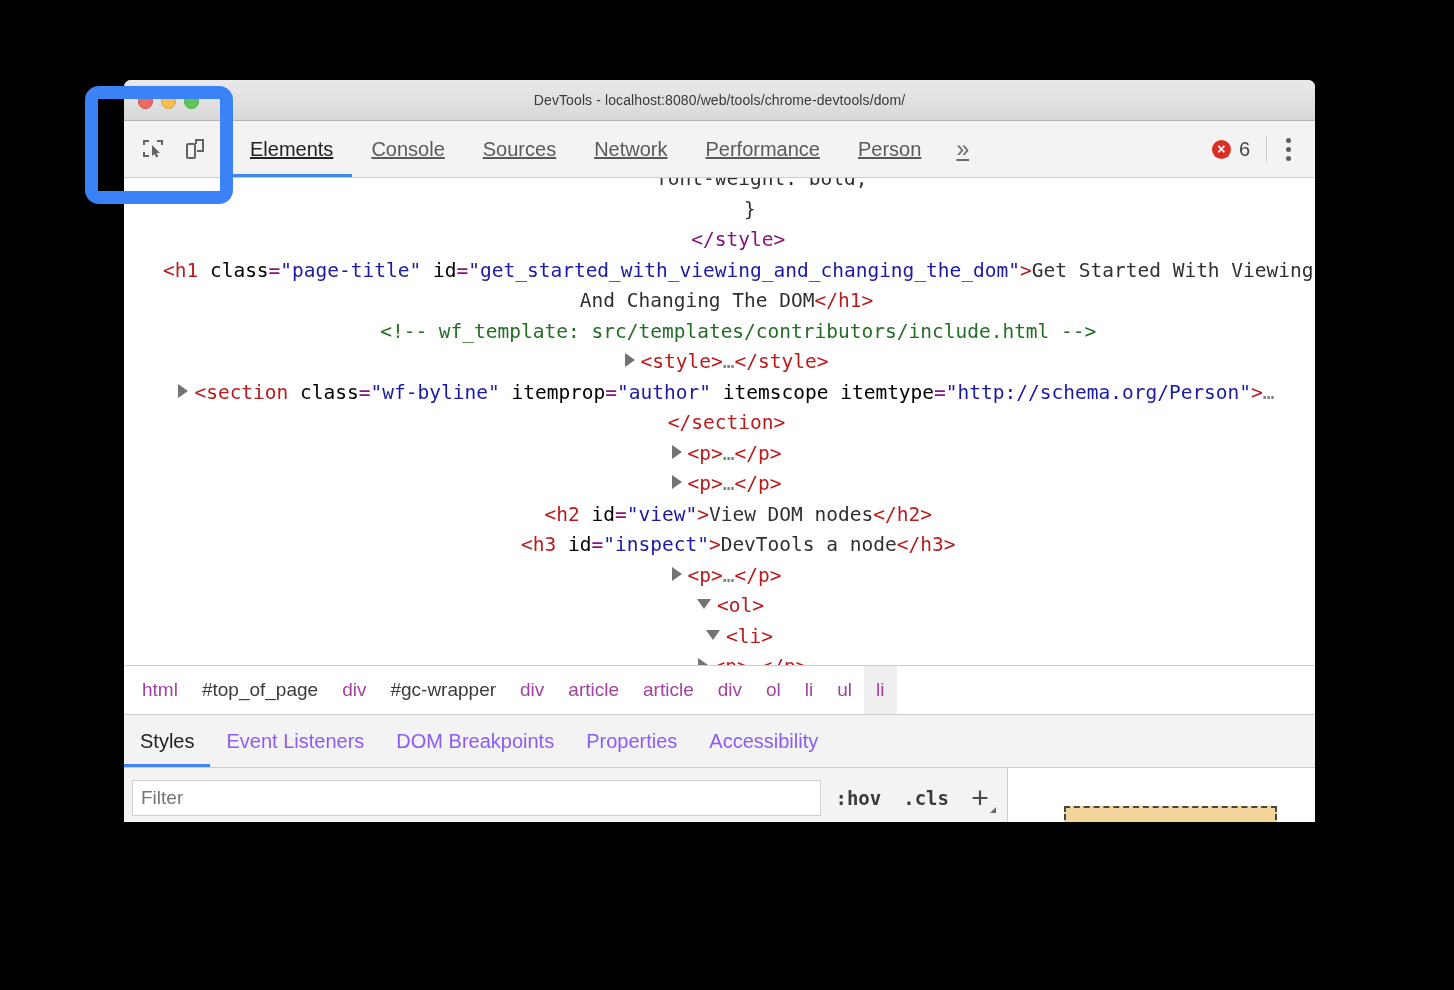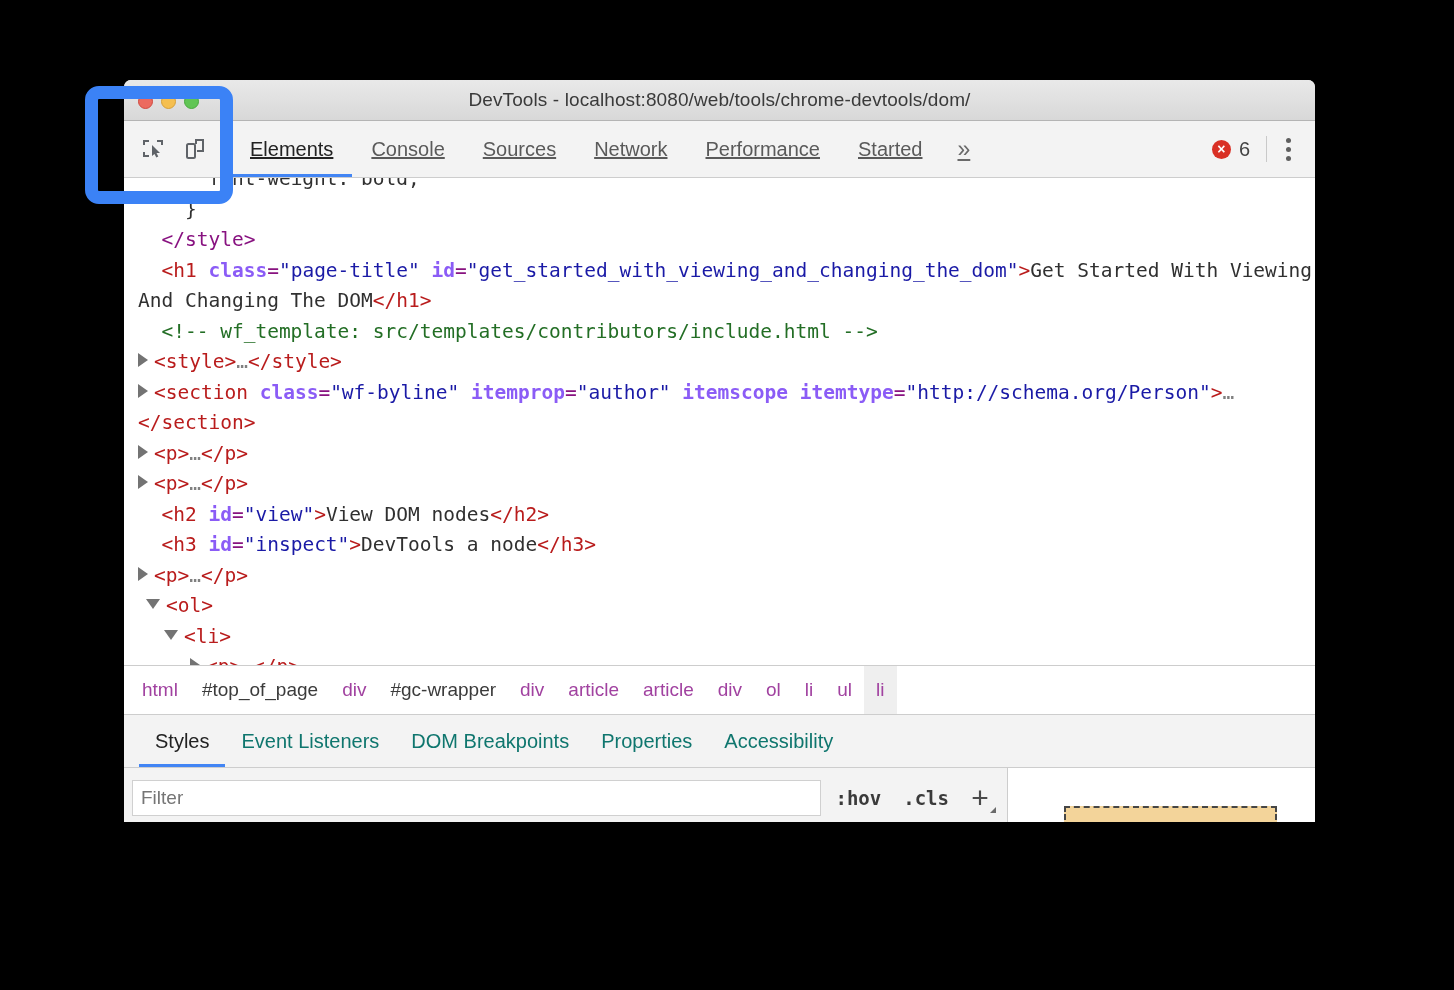--- a/index.html
+++ b/index.html
@@ -51,21 +51,21 @@
   }
   .tl {
     width: 13px;
     height: 13px;
     border-radius: 50%;
   }
   .tl-close  { background: #ec6a5f; border: 0.5px solid #d04a40; }
   .tl-min    { background: #f5bf50; border: 0.5px solid #d6a038; }
   .tl-max    { background: #61c555; border: 0.5px solid #49a93e; }
   .window-title {
-    font-size: 19px;
+    font-size: 14px;
     color: #3a3a3a;
     font-family: "Liberation Sans", sans-serif;
     letter-spacing: 0.1px;
   }
 
   
   .toolbar {
     height: 56px;
     background: #f3f3f3;
     border-bottom: 1px solid #cdcdcd;
@@ -188,20 +188,21 @@
     font-family: "DejaVu Sans Mono", monospace;
     font-size: 19.5px;
     line-height: 30.5px;
     color: #303030;
   }
   .dom-scroll {
     position: absolute;
     left: 4px;
     top: -14px;
     right: 0;
+    text-align: center;
   }
   .dline {
     white-space: pre-wrap;
     padding-left: 10px;
   }
   .twisty {
     display: inline-block;
     width: 0;
     height: 0;
     vertical-align: 1px;
@@ -212,21 +213,21 @@
     border-bottom: 7px solid transparent;
     border-left: 10px solid #737373;
   }
   .twisty.open {
     border-left: 7px solid transparent;
     border-right: 7px solid transparent;
     border-top: 10px solid #737373;
     vertical-align: 3px;
   }
   .tok-tag   { color: #b91c1c; }
-  .tok-attr  { color: #8b5cf6; font-weight: bold; }
+  .tok-attr  { color: #000000; }
   .tok-val   { color: #1a1aa6; }
   .tok-text  { color: #303030; }
   .tok-punct { color: #881280; }
   .tok-comment { color: #236e25; }
   .tok-css   { color: #303030; }
   .tok-dim   { color: #808080; }
 
   
   .crumbs {
     height: 48px;
@@ -251,28 +252,28 @@
   .crumb.id-crumb { color: #3b3b3b; }
   .crumb.selected { background: #efefef; color: #a142a0; }
 
   
   .pane-tabs {
     height: 52px;
     background: #f3f3f3;
     border-bottom: 1px solid #cdcdcd;
     display: flex;
     align-items: stretch;
-    padding-left: 15px;
+    padding-left: 0;
   }
   .pane-tab {
     display: flex;
     align-items: center;
     padding: 0 16px;
     font-size: 20px;
-    color: #0f766e;
+    color: #8b5cf6;
     cursor: pointer;
     position: relative;
     white-space: nowrap;
   }
   .pane-tab.active { color: #222222; }
   .pane-tab.active::after {
     content: "";
     position: absolute;
     left: 0; right: 0; bottom: 0;
     height: 3px;
@@ -411,21 +412,21 @@
         <div class="tab">
             <span>Sources</span>
           </div>
         <div class="tab">
             <span>Network</span>
           </div>
         <div class="tab">
             <span>Performance</span>
           </div>
         <div class="tab">
-            <span>Started</span>
+            <span>Person</span>
           </div>
         <div class="tab more">
             <span>»</span>
           </div>
       </div>
 
       <div class="toolbar-right">
         <div class="error-badge">
           <span class="err-dot">×</span>
           <span class="err-count">6</span>

